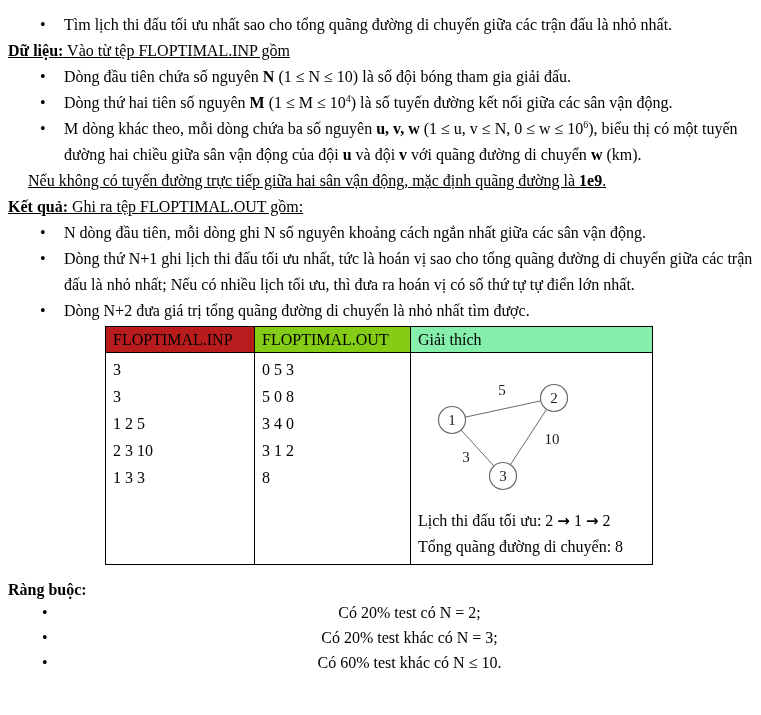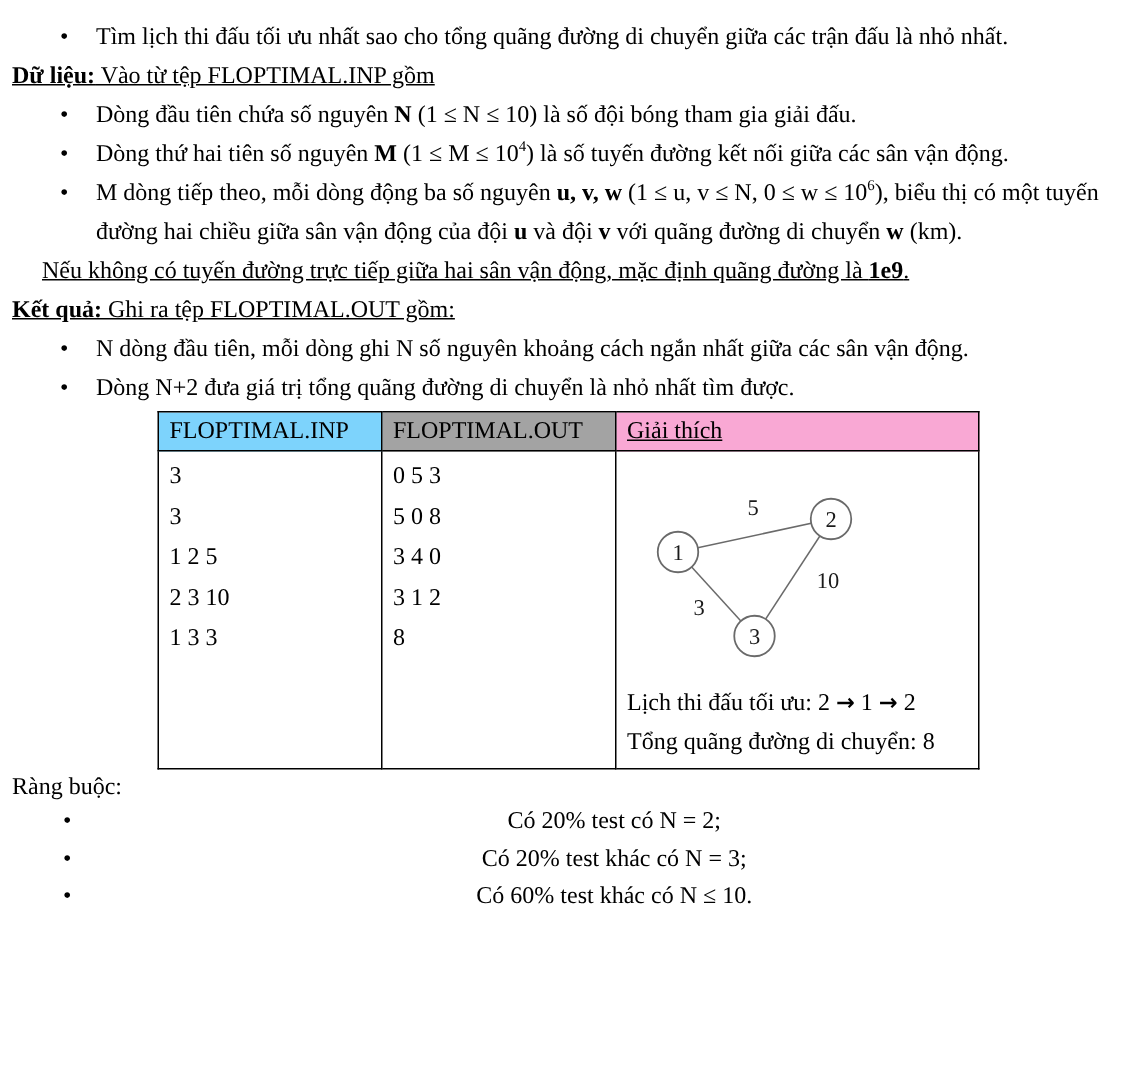--- a/index.html
+++ b/index.html
@@ -24,21 +24,21 @@
     padding:0 0 0 7px; font-size:16px;
   }
   table.example td { vertical-align:top; height:211px; padding:0; }
   .cell-lines { padding:3px 0 0 7px; }
   .cell-lines div { line-height:27px; }
   .explain-cell { position:relative; }
   .graph-svg { position:absolute; top:0; left:0; }
   .explain-text { position:absolute; left:7px; bottom:4px; line-height:26px; white-space:nowrap; }
   .arrow { font-weight:bold; font-family:"DejaVu Sans",sans-serif; font-size:15px; }
 
-  .rb-label { margin-top:2px; line-height:20px; font-weight:normal; }
+  .rb-label { margin-top:15px; line-height:20px; font-weight:bold; }
   .c-bullet { position:relative; padding-left:58px; line-height:25px;text-align:center; }
   .c-bullet::before { content:"\2022"; position:absolute; left:34px; top:0; }
 </style>
 </head>
 <body>
 
 <div class="doc">
 
   <div class="bullet">
     <span>Tìm lịch thi đấu tối ưu nhất sao cho tổng quãng đường di chuyển giữa các trận đấu là nhỏ nhất.</span>
@@ -50,51 +50,54 @@
 
   <div class="bullet">
     <span>Dòng đầu tiên chứa số nguyên </span><b>N</b><span> (1 ≤ N ≤ 10) là số đội bóng tham gia giải đấu.</span>
   </div>
 
   <div class="bullet">
     <span>Dòng thứ hai tiên số nguyên </span><b>M</b><span> (1 ≤ M ≤ 10</span><sup>4</sup><span>) là số tuyến đường kết nối giữa các sân vận động.</span>
   </div>
 
   <div class="bullet">
-    <span>M dòng tiếp theo, mỗi dòng động ba số nguyên </span><b>u, v, w</b><span> (1 ≤ u, v ≤ N, 0 ≤ w ≤ 10</span><sup>6</sup><span>), biểu thị có một tuyến đường hai chiều giữa sân vận động của đội </span><b>u</b><span> và đội </span><b>v</b><span> với quãng đường di chuyển </span><b>w</b><span> (km).</span>
+    <span>M dòng khác theo, mỗi dòng chứa ba số nguyên </span><b>u, v, w</b><span> (1 ≤ u, v ≤ N, 0 ≤ w ≤ 10</span><sup>6</sup><span>), biểu thị có một tuyến đường hai chiều giữa sân vận động của đội </span><b>u</b><span> và đội </span><b>v</b><span> với quãng đường di chuyển </span><b>w</b><span> (km).</span>
   </div>
 
   <div class="para indented">
     <span>Nếu không có tuyến đường trực tiếp giữa hai sân vận động, mặc định quãng đường là </span><b>1e9</b><span>.</span>
   </div>
 
   <div class="para">
     <b>Kết quả:</b><span> Ghi ra tệp FLOPTIMAL.OUT gồm:</span>
   </div>
 
   <div class="bullet">
     <span>N dòng đầu tiên, mỗi dòng ghi N số nguyên khoảng cách ngắn nhất giữa các sân vận động.</span>
   </div>
 
+  <div class="bullet">
+    <span>Dòng thứ N+1 ghi lịch thi đấu tối ưu nhất, tức là hoán vị sao cho tổng quãng đường di chuyển giữa các trận đấu là nhỏ nhất; Nếu có nhiều lịch tối ưu, thì đưa ra hoán vị có số thứ tự tự điển lớn nhất.</span>
+  </div>
 
   <div class="bullet">
     <span>Dòng N+2 đưa giá trị tổng quãng đường di chuyển là nhỏ nhất tìm được.</span>
   </div>
 
   <table class="example">
     <colgroup>
       <col style="width:149px">
       <col style="width:156px">
       <col style="width:242px">
     </colgroup>
     <tbody>
         <tr>
-      <th style="background-color: #7dd3fc;">FLOPTIMAL.INP</th>
-      <th style="background-color: #a3a3a3;">FLOPTIMAL.OUT</th>
-      <th style="background-color: #f9a8d4; text-decoration: underline;">Giải thích</th>
+      <th style="background-color: #b91c1c;">FLOPTIMAL.INP</th>
+      <th style="background-color: #84cc16;">FLOPTIMAL.OUT</th>
+      <th style="background-color: #86efac;">Giải thích</th>
     </tr>
     <tr>
       <td>
         <div class="cell-lines">
           <div>3</div>
           <div>3</div>
           <div>1 2 5</div>
           <div>2 3 10</div>
           <div>1 3 3</div>
         </div>

